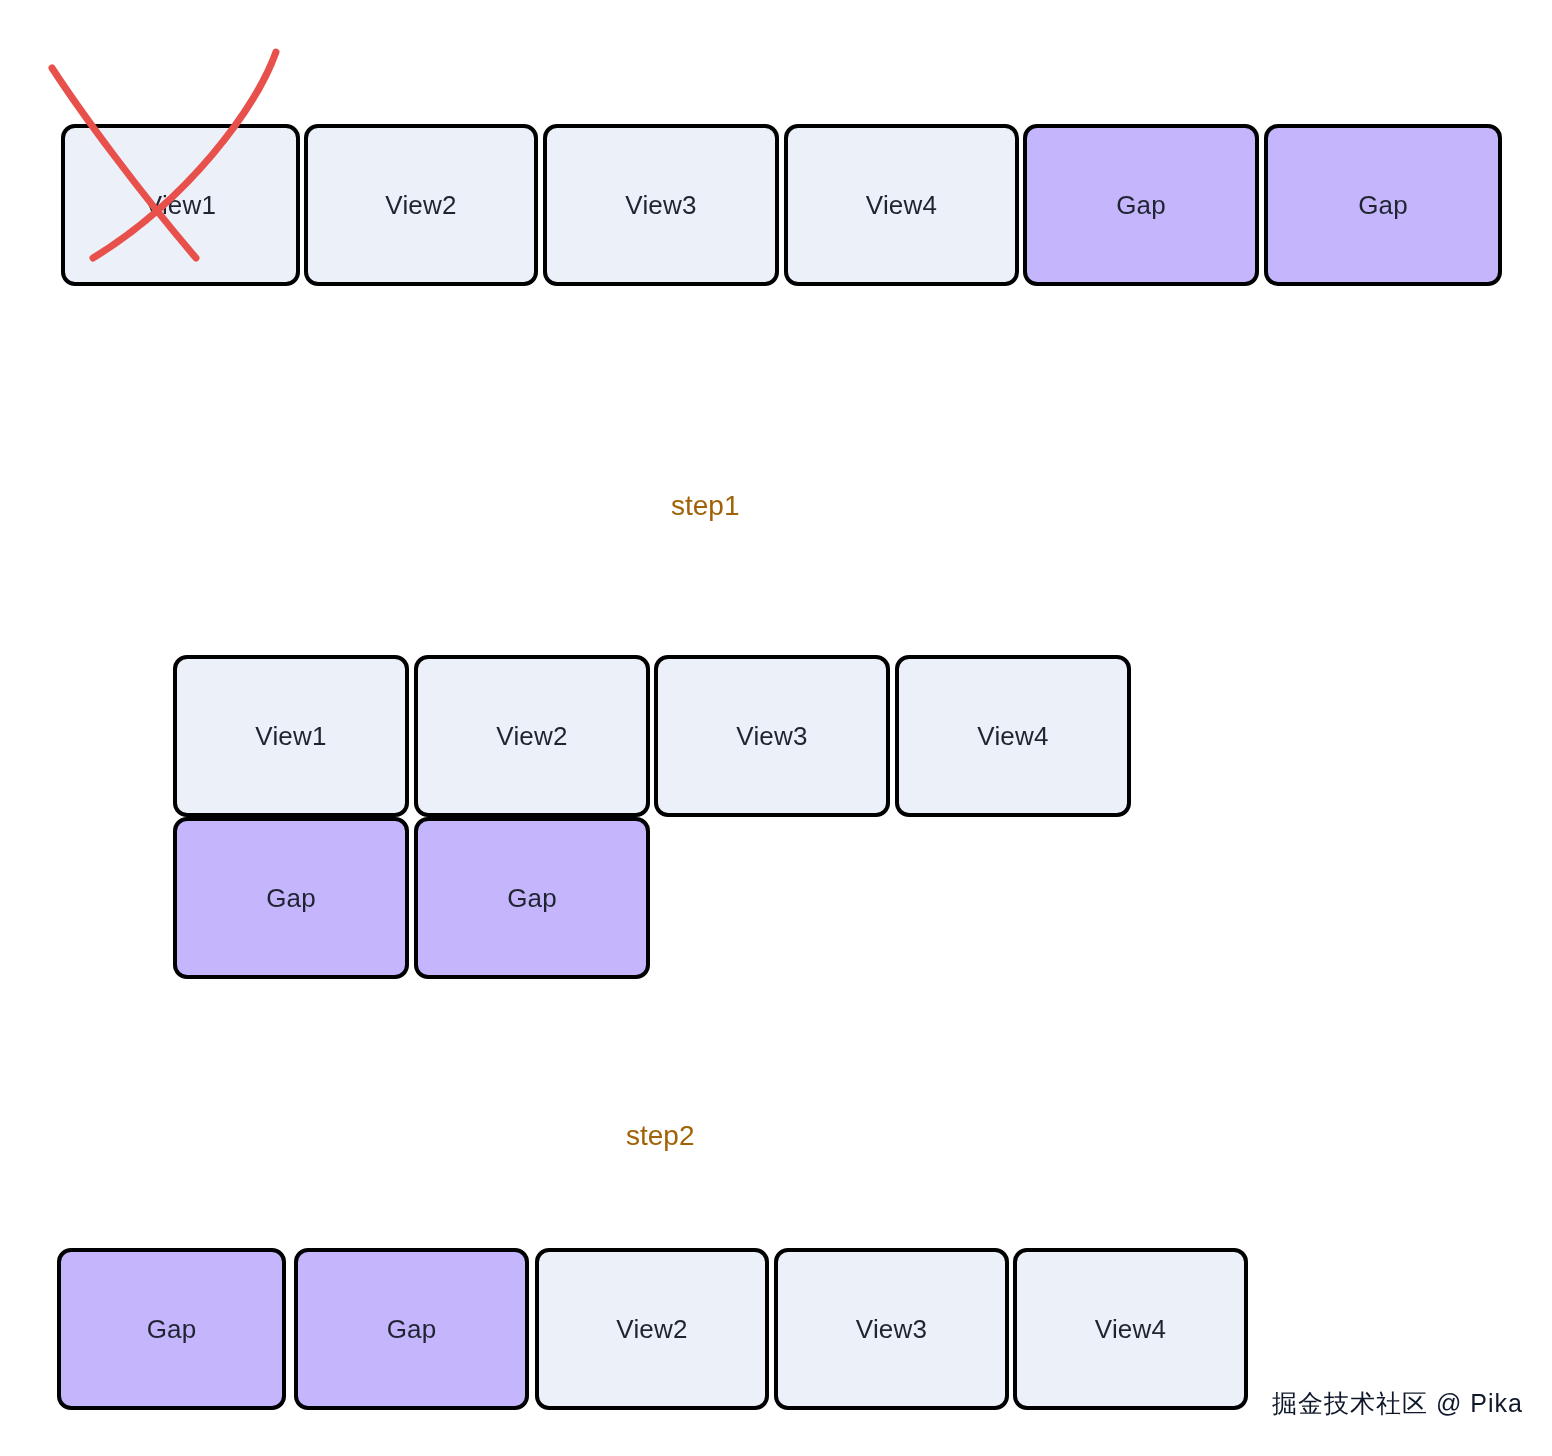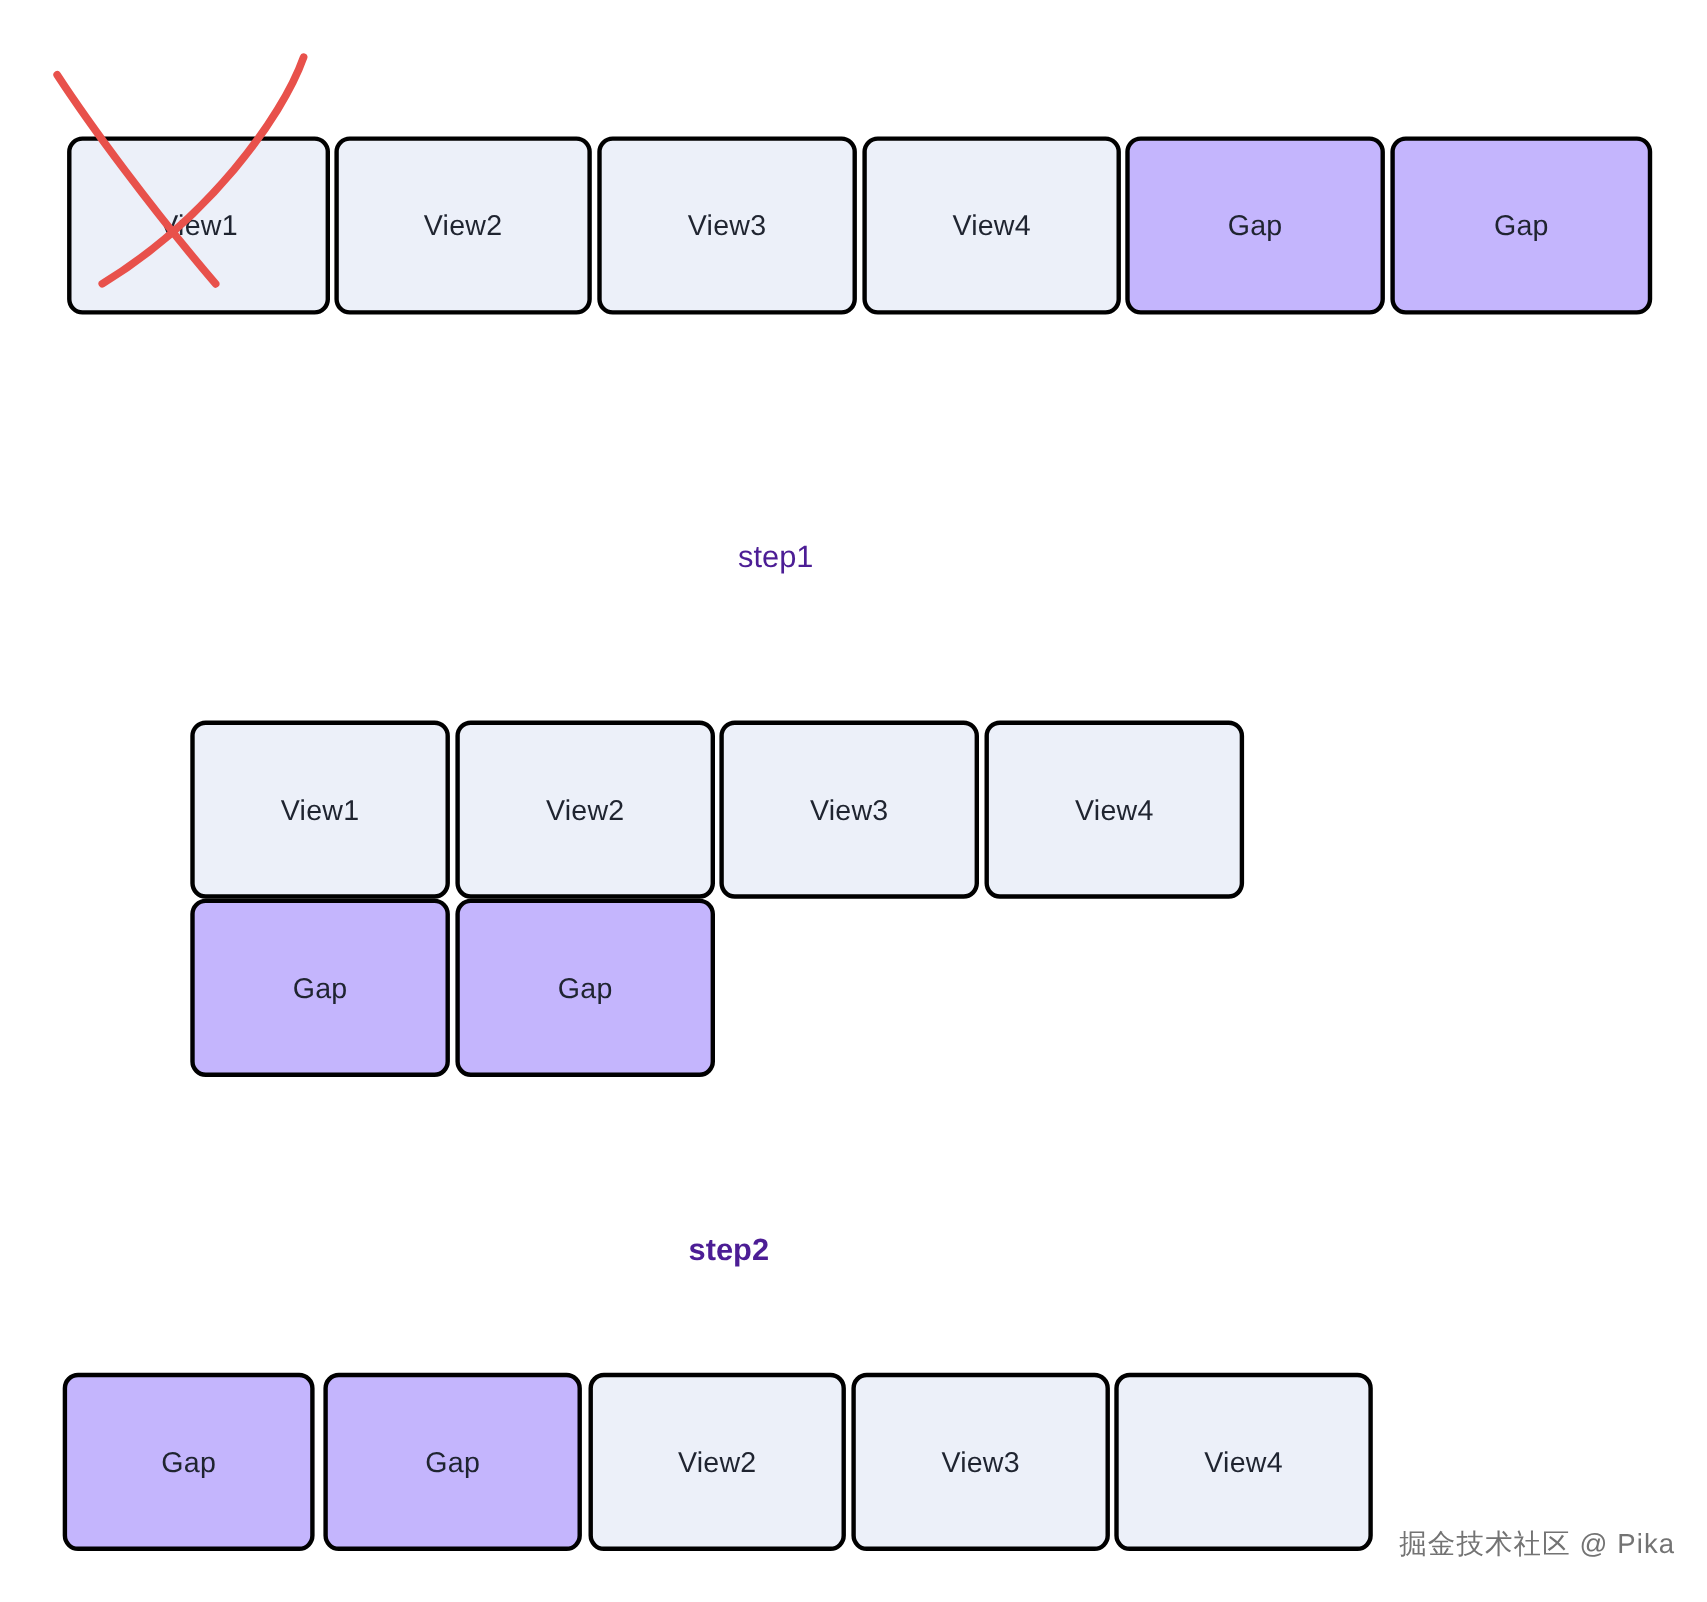--- a/index.html
+++ b/index.html
@@ -36,39 +36,39 @@
     line-height: 1;
     user-select: none;
   }
   .box.view { background: #ecf0f9; }
   .box.gap  { background: #c4b5fd; }
 
   
   .step-label {
     position: absolute;
     font-size: 28px;
-    color: #4c1d95;
+    color: #a16207;
     white-space: nowrap;
   }
 
   
   .cross-svg {
     position: absolute;
     left: 20px;
     top: 30px;
     width: 300px;
     height: 260px;
     pointer-events: none;
   }
 
   
   .watermark {
     position: absolute;
     font-size: 25px;
-    color: #737373;
+    color: #0f172a;
     white-space: nowrap;
     letter-spacing: 1px;
   }
 </style>
 </head>
 <body>
 
 <div class="canvas">
 
   <div>
@@ -92,21 +92,21 @@
     <div class="box view" style="left:414px; top:655px; width:236px; height:162px;">View2</div>
     <div class="box view" style="left:654px; top:655px; width:236px; height:162px;">View3</div>
     <div class="box view" style="left:895px; top:655px; width:236px; height:162px;">View4</div>
   </div>
 
   <div>
     <div class="box gap" style="left:173px; top:817px; width:236px; height:162px;">Gap</div>
     <div class="box gap" style="left:414px; top:817px; width:236px; height:162px;">Gap</div>
   </div>
 
-  <div class="step-label" style="left:626px; top:1120px;font-weight:bold;">step2</div>
+  <div class="step-label" style="left:626px; top:1120px;">step2</div>
 
   <div>
     <div class="box gap" style="left:57px; top:1248px; width:229px; height:162px;">Gap</div>
     <div class="box gap" style="left:294px; top:1248px; width:235px; height:162px;">Gap</div>
     <div class="box view" style="left:535px; top:1248px; width:234px; height:162px;">View2</div>
     <div class="box view" style="left:774px; top:1248px; width:235px; height:162px;">View3</div>
     <div class="box view" style="left:1013px; top:1248px; width:235px; height:162px;">View4</div>
   </div>
 
   <div class="watermark" style="left:1272px; top:1387px;">掘金技术社区 @ Pika</div>

